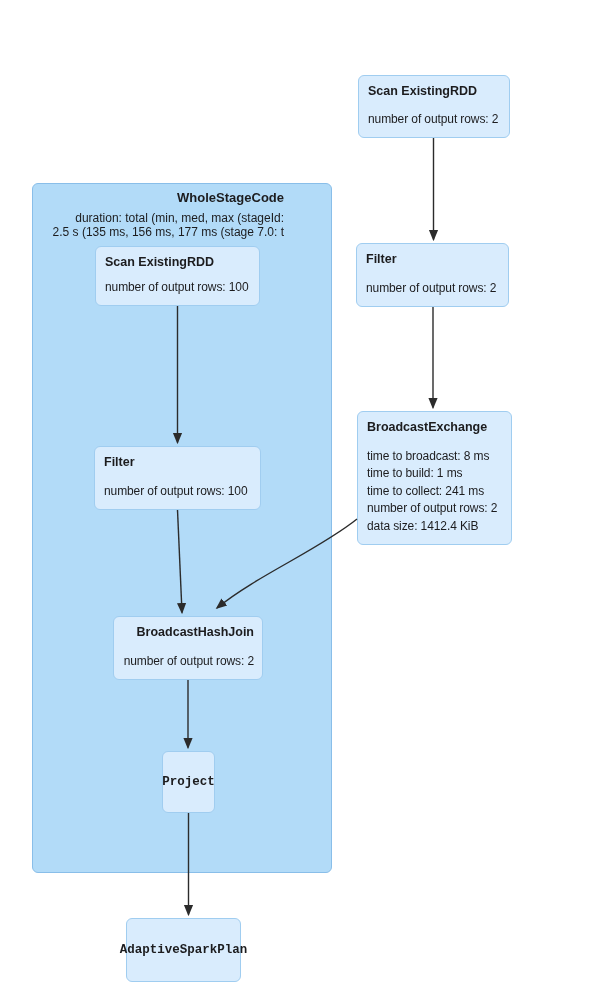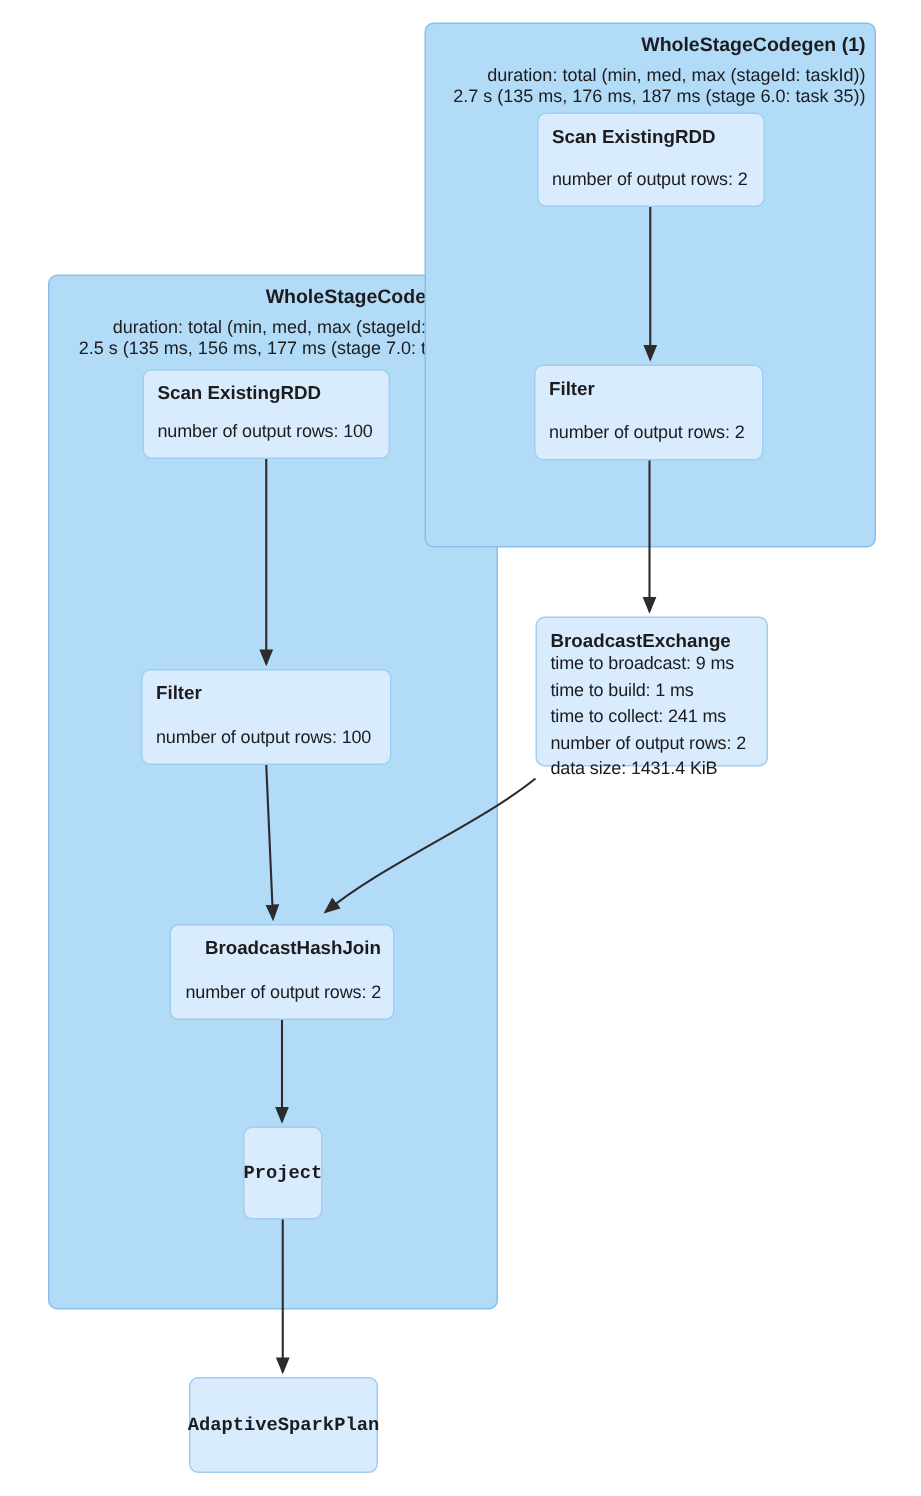--- a/index.html
+++ b/index.html
@@ -64,26 +64,26 @@
     font-size: 12px;
     line-height: 17.5px;
     letter-spacing: -0.1px;
     white-space: nowrap;
     color: var(--text, #1c1c1e);
   }
   .node--label-only { justify-content: center; align-items: center; padding: 0; font-family: Liberation Mono, monospace; }
 
   .node-scan1   { left: 358px; top: 75px;  width: 152px; height: 63px; }
   .node-filter1 { left: 356px; top: 243px; width: 153px; height: 64px; }
-  .node-bex     { left: 357px; top: 411px; width: 155px; height: 100px; }
+  .node-bex     { left: 357px; top: 411px; width: 155px; height: 134px; }
   .node-scan2   { left: 95px;  top: 246px; width: 165px; height: 60px; }
   .node-filter2 { left: 94px;  top: 446px; width: 167px; height: 64px; }
   .node-bhj     { left: 113px; top: 616px; width: 150px; height: 64px; text-align: right; }
   .node-project { left: 162px; top: 751px; width: 53px;  height: 62px; }
-  .node-asp     { left: 126px; top: 918px; width: 126px; height: 64px; }
+  .node-asp     { left: 126px; top: 918px; width: 115px; height: 64px; }
 
   .edges {
     position: absolute;
     left: 0; top: 0;
     z-index: 5;
     pointer-events: none;
   }
   .edges path.edge { stroke: var(--arrow, #2b2b2b); stroke-width: 1.4; fill: none; }
   .edges .head { fill: var(--arrow, #2b2b2b); }
 </style>
@@ -95,52 +95,43 @@
   <div class="cluster cluster-wsc2">
     <div class="cluster-header">
       <div class="cluster-title">WholeStageCode</div>
       <div class="cluster-duration">
           <div>duration: total (min, med, max (stageId:</div>
           <div>2.5 s (135 ms, 156 ms, 177 ms (stage 7.0: t</div>
         </div>
     </div>
   </div>
 
-  <div class="cluster cluster-wsc1">
-    <div class="cluster-header">
-      <div class="cluster-title">WholeStageCodegen (1)</div>
-      <div class="cluster-duration">
-          <div>duration: total (min, med, max (stageId: taskId))</div>
-          <div>2.7 s (135 ms, 176 ms, 187 ms (stage 6.0: task 35))</div>
-        </div>
-    </div>
-  </div>
 
   <div class="node node-scan1">
     <div class="node-title">Scan ExistingRDD</div>
     <div class="node-metrics">
         <div>number of output rows: 2</div>
       </div>
   </div>
 
   <div class="node node-filter1">
     <div class="node-title">Filter</div>
     <div class="node-metrics">
         <div>number of output rows: 2</div>
       </div>
   </div>
 
   <div class="node node-bex">
     <div class="node-title">BroadcastExchange</div>
     <div class="node-metrics">
-        <div>time to broadcast: 9 ms</div>
+        <div>time to broadcast: 8 ms</div>
         <div>time to build: 1 ms</div>
         <div>time to collect: 241 ms</div>
         <div>number of output rows: 2</div>
-        <div>data size: 1431.4 KiB</div>
+        <div>data size: 1412.4 KiB</div>
       </div>
   </div>
 
   <div class="node node-scan2">
     <div class="node-title">Scan ExistingRDD</div>
     <div class="node-metrics">
         <div>number of output rows: 100</div>
       </div>
   </div>
 

